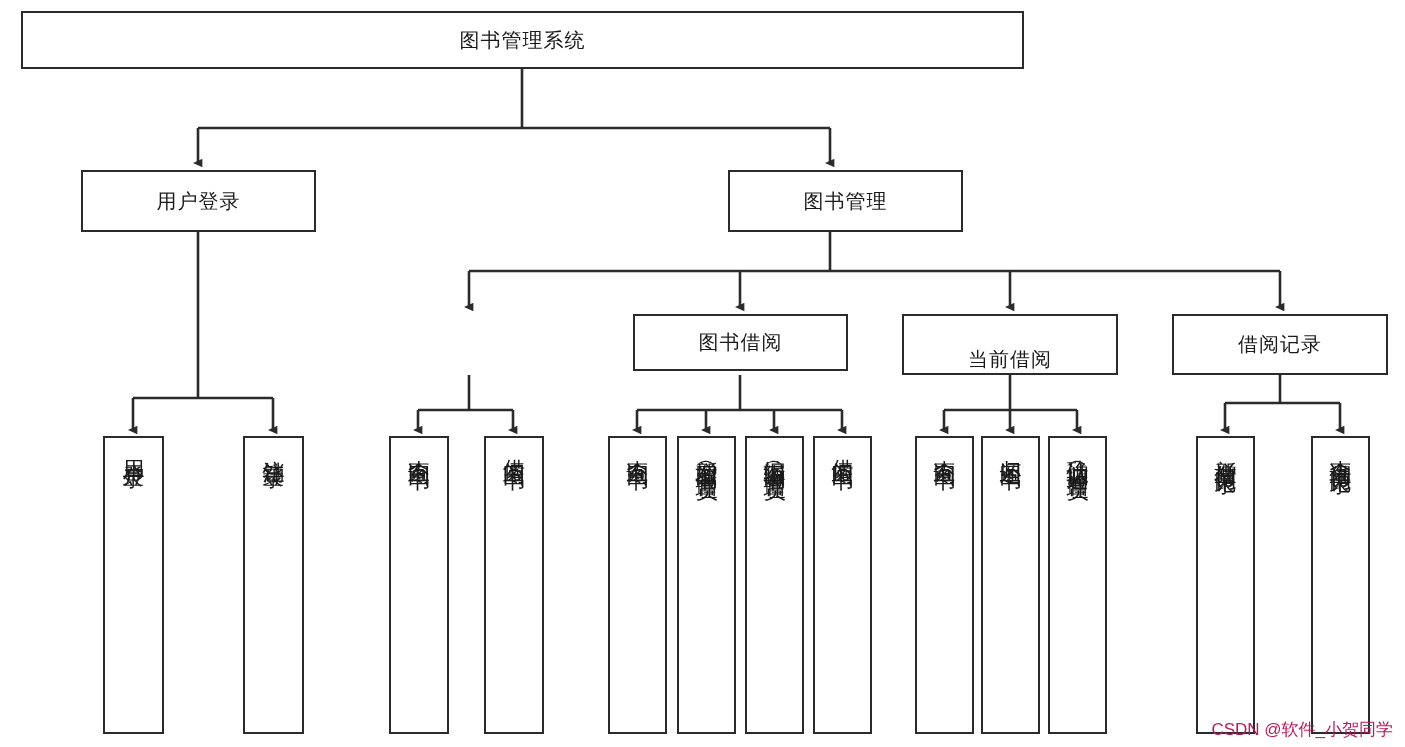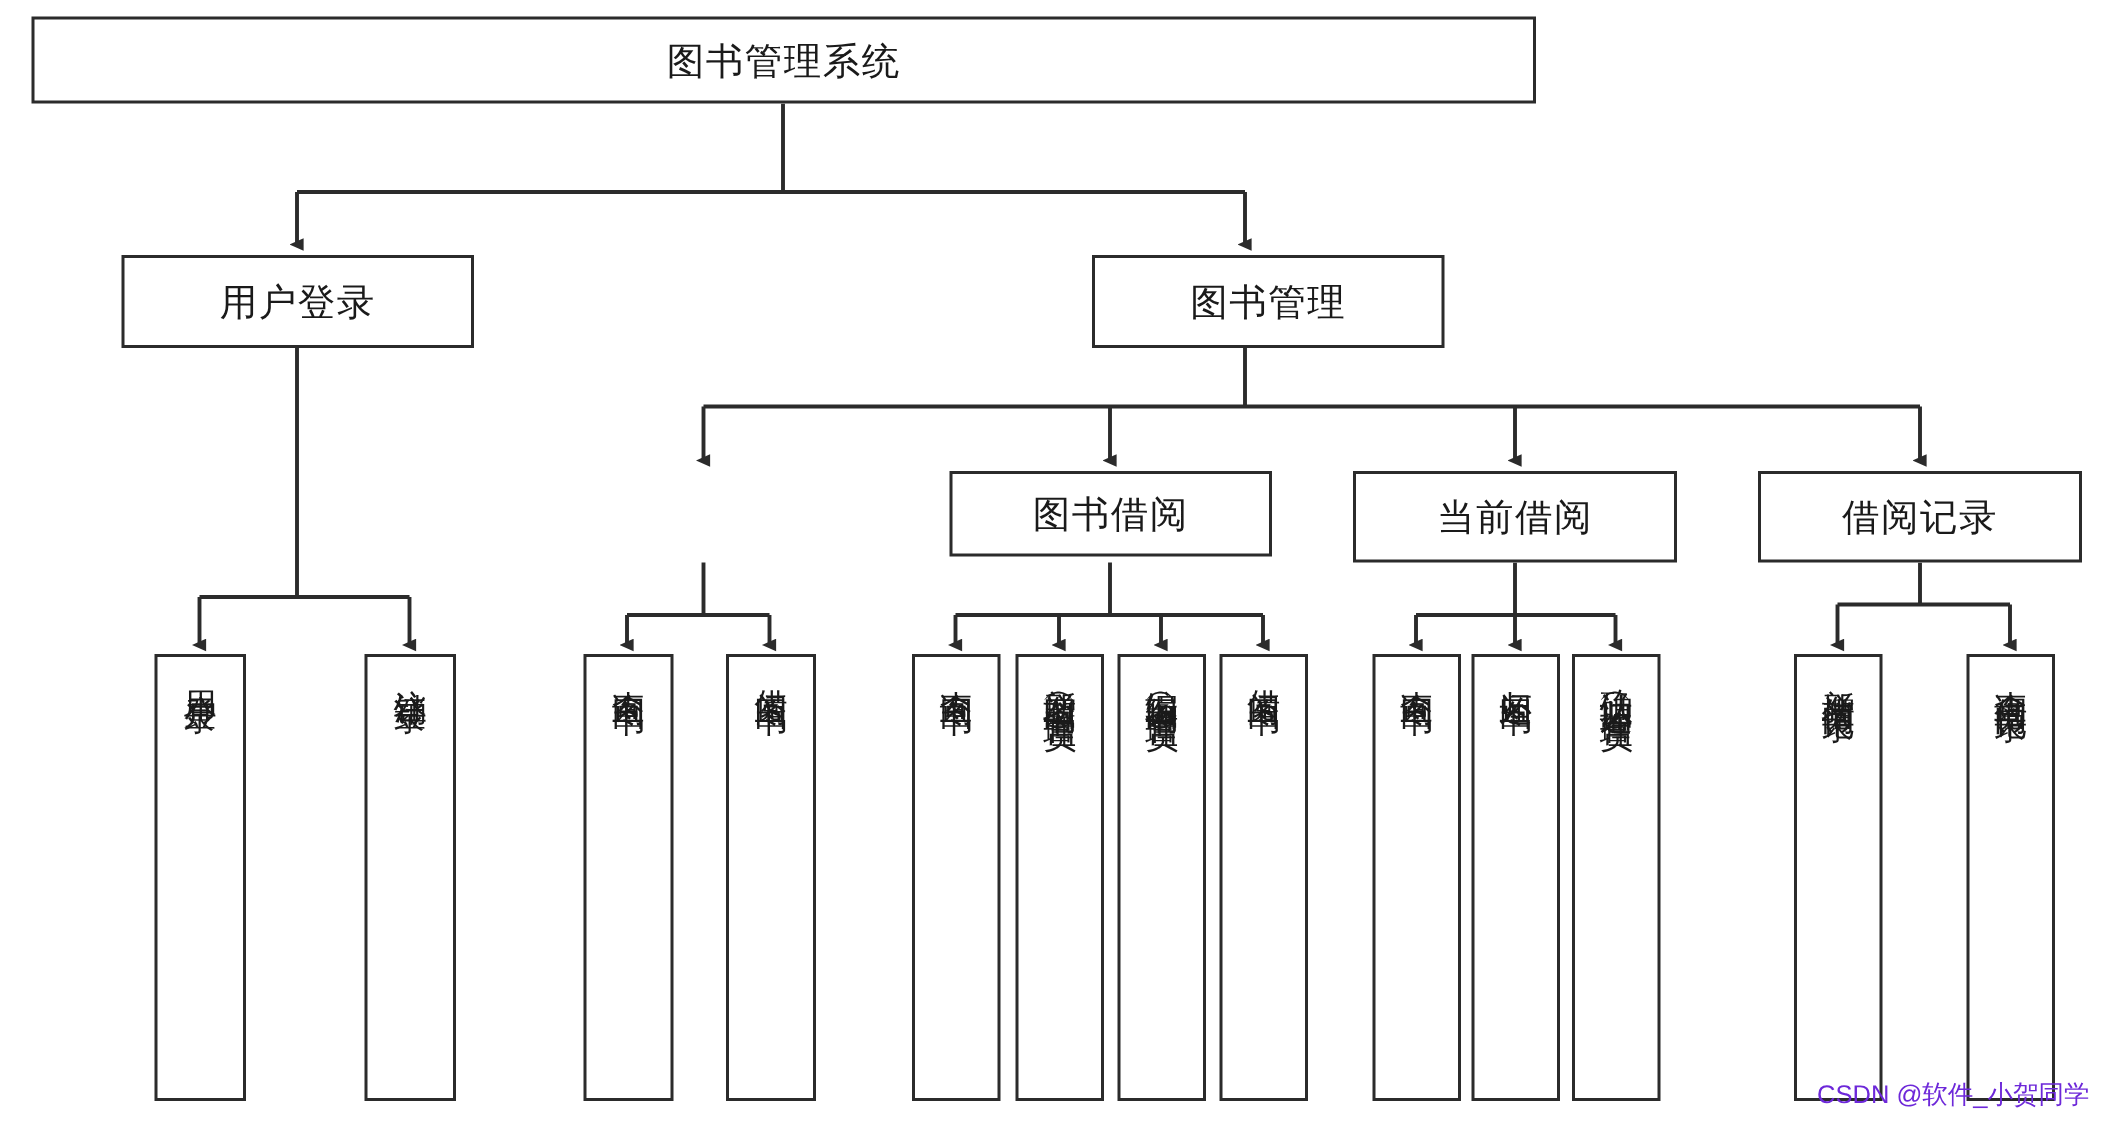--- a/index.html
+++ b/index.html
@@ -29,42 +29,42 @@
     position: absolute;
     box-sizing: border-box;
     border: 2.5px solid #2b2b2b;
     background: #ffffff;
     display: flex;
     align-items: center;
     justify-content: center;
     color: #1a1a1a;
   }
   .node.horiz {
-    font-size: 25px;
+    font-size: 20px;
     letter-spacing: 1px;
   }
   .node.leaf {
     font-size: 22px;
     align-items: flex-start;
     justify-content: center;
     padding-top: 4px;
   }
   .node.leaf .vtext {
     writing-mode: vertical-rl;
     text-orientation: upright;
     letter-spacing: 3px;
     line-height: 1;
     white-space: nowrap;
   }
   .watermark {
     position: absolute;
     right: 12px;
     bottom: 6px;
     font-size: 17px;
-    color: #6d28d9;
+    color: #be185d;
     white-space: nowrap;
   }
 </style>
 </head>
 <body>
 
 <div id="canvas">
 
   <svg id="edges" viewBox="0 0 1405 747">
     <defs>
@@ -126,21 +126,21 @@
   <div class="node horiz" style="left:81px; top:170px; width:235px; height:62px;">
     <span>用户登录</span>
   </div>
   <div class="node horiz" style="left:728px; top:170px; width:235px; height:62px;">
     <span>图书管理</span>
   </div>
 
   <div class="node horiz" style="left:633px; top:314px; width:215px; height:57px;">
     <span>图书借阅</span>
   </div>
-  <div class="node horiz" style="left:902px; top:314px; width:216px; height:61px;">
+  <div class="node horiz" style="left:902px; top:314px; width:216px; height:61px;align-items:flex-end;">
     <span>当前借阅</span>
   </div>
   <div class="node horiz" style="left:1172px; top:314px; width:216px; height:61px;">
     <span>借阅记录</span>
   </div>
 
   <div class="node leaf" style="left:103px; top:436px; width:61px; height:298px;">
     <span class="vtext">用户登录</span>
   </div>
   <div class="node leaf" style="left:243px; top:436px; width:61px; height:298px;">

